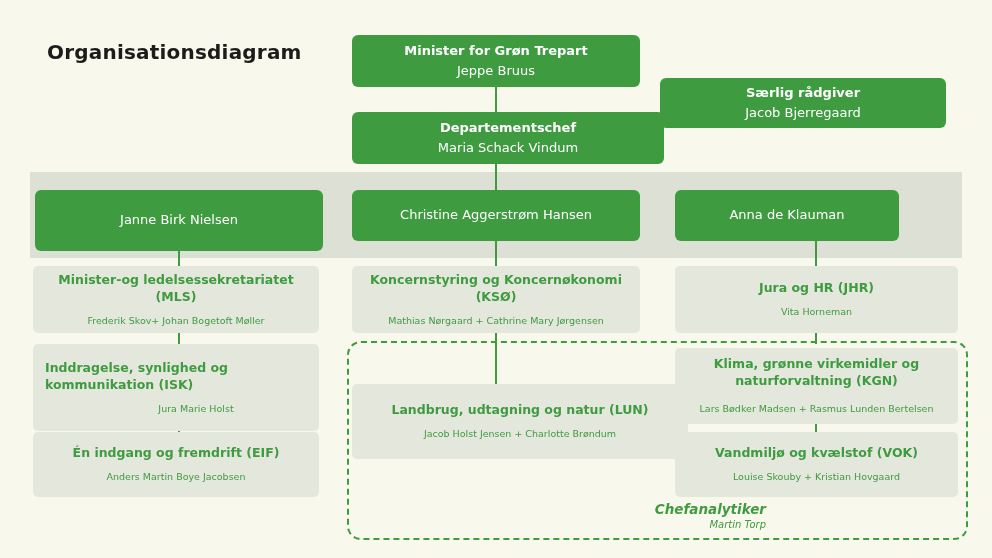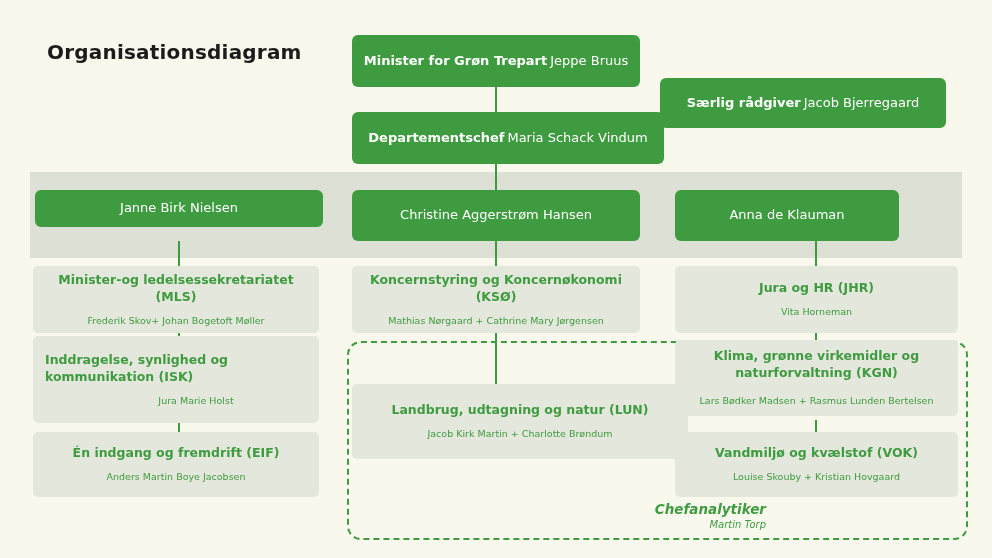--- a/index.html
+++ b/index.html
@@ -26,21 +26,21 @@
   .dashed-group{
     position:absolute;left:347px;top:341px;width:621px;height:199px;
     border:2px dashed #3f9b40;border-radius:14px;
     box-sizing:border-box;background:transparent;
   }
   .vline{
     position:absolute;width:2px;background:#3f9b40;
   }
   .gbox{
     position:absolute;background:#3f9b40;border-radius:6px;
-    color:#ffffff;display:flex;
+    color:#ffffff;display:flex;flex-direction:column;
     align-items:center;justify-content:center;gap:3px;
     text-align:center;box-sizing:border-box;padding:4px 8px;
   }
   .gbox .t{font-weight:bold;font-size:13px;line-height:1.3;}
   .gbox .n{font-size:13px;line-height:1.3;}
   .unit{
     position:absolute;background:#e4e7dc;border-radius:5px;
     color:#3f9b40;display:flex;flex-direction:column;
     align-items:center;justify-content:center;gap:9px;
     text-align:center;box-sizing:border-box;padding:8px 12px;
@@ -87,57 +87,57 @@
   <div class="gbox" style="left:660px;top:78px;width:286px;height:50px">
     <div class="t">Særlig rådgiver</div>
     <div class="n">Jacob Bjerregaard</div>
   </div>
 
   <div class="gbox" style="left:352px;top:112px;width:312px;height:52px">
     <div class="t">Departementschef</div>
     <div class="n">Maria Schack Vindum</div>
   </div>
 
-  <div class="gbox" style="left:35px;top:190px;width:288px;height:37px">
+  <div class="gbox" style="left:35px;top:190px;width:288px;height:61px">
     <div class="n">Janne Birk Nielsen</div>
   </div>
   <div class="gbox" style="left:352px;top:190px;width:288px;height:51px">
     <div class="n">Christine Aggerstrøm Hansen</div>
   </div>
   <div class="gbox" style="left:675px;top:190px;width:224px;height:51px">
     <div class="n">Anna de Klauman</div>
   </div>
 
   <div class="unit" style="left:33px;top:266px;width:286px;height:67px">
     <div class="t">Minister-og ledelsessekretariatet (MLS)</div>
     <div class="s">Frederik Skov+ Johan Bogetoft Møller</div>
   </div>
-  <div class="unit left-title" style="left:33px;top:336px;width:286px;height:87px">
+  <div class="unit left-title" style="left:33px;top:344px;width:286px;height:87px">
     <div class="t">Inddragelse, synlighed og kommunikation (ISK)</div>
     <div class="s">Jura Marie Holst</div>
   </div>
   <div class="unit" style="left:33px;top:432px;width:286px;height:65px">
     <div class="t">Én indgang og fremdrift (EIF)</div>
     <div class="s">Anders Martin Boye Jacobsen</div>
   </div>
 
   <div class="unit" style="left:352px;top:266px;width:288px;height:67px">
     <div class="t">Koncernstyring og Koncernøkonomi (KSØ)</div>
     <div class="s">Mathias Nørgaard + Cathrine Mary Jørgensen</div>
   </div>
   <div class="unit" style="left:352px;top:384px;width:336px;height:75px">
     <div class="t">Landbrug, udtagning og natur (LUN)</div>
-    <div class="s">Jacob Kirk Martin + Charlotte Brøndum</div>
+    <div class="s">Jacob Holst Jensen + Charlotte Brøndum</div>
   </div>
 
   <div class="unit" style="left:675px;top:266px;width:283px;height:67px">
     <div class="t">Jura og HR (JHR)</div>
     <div class="s">Vita Horneman</div>
   </div>
-  <div class="unit" style="left:675px;top:340px;width:283px;height:76px;gap:13px">
+  <div class="unit" style="left:675px;top:348px;width:283px;height:76px;gap:13px">
     <div class="t">Klima, grønne virkemidler og naturforvaltning (KGN)</div>
     <div class="s">Lars Bødker Madsen + Rasmus Lunden Bertelsen</div>
   </div>
   <div class="unit" style="left:675px;top:432px;width:283px;height:65px">
     <div class="t">Vandmiljø og kvælstof (VOK)</div>
     <div class="s">Louise Skouby + Kristian Hovgaard</div>
   </div>
 
   <div class="analyst">
     <div class="t">Chefanalytiker</div>

